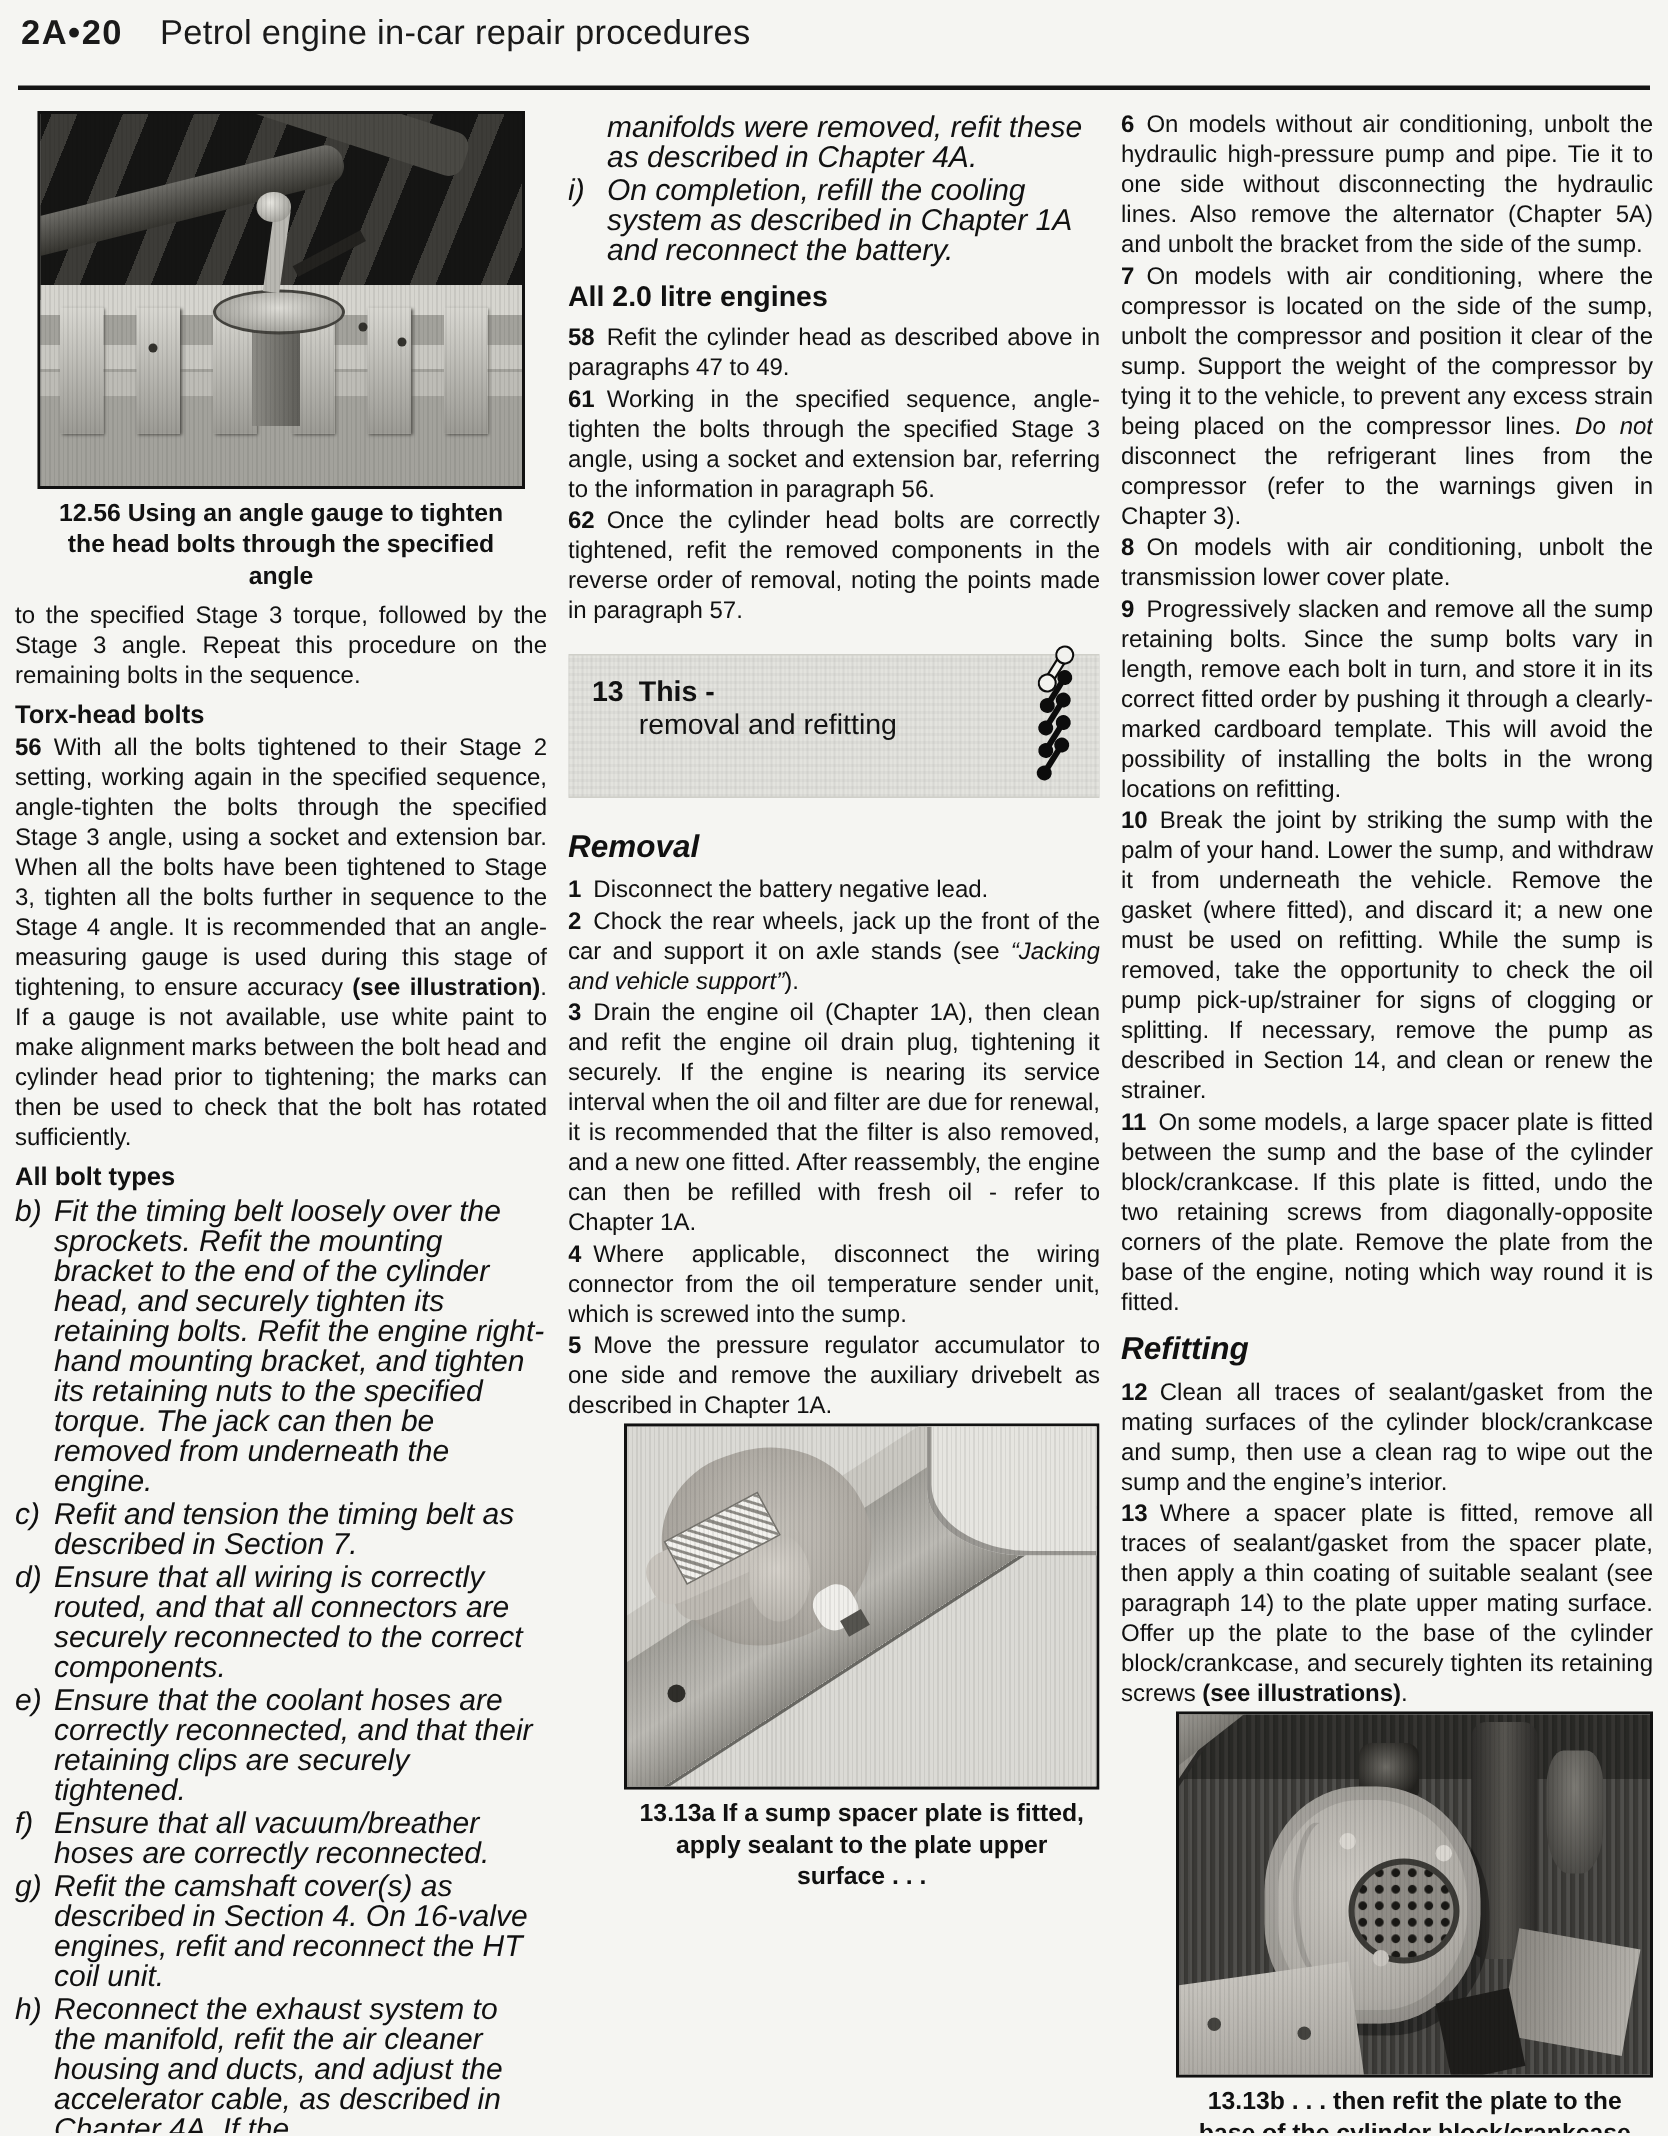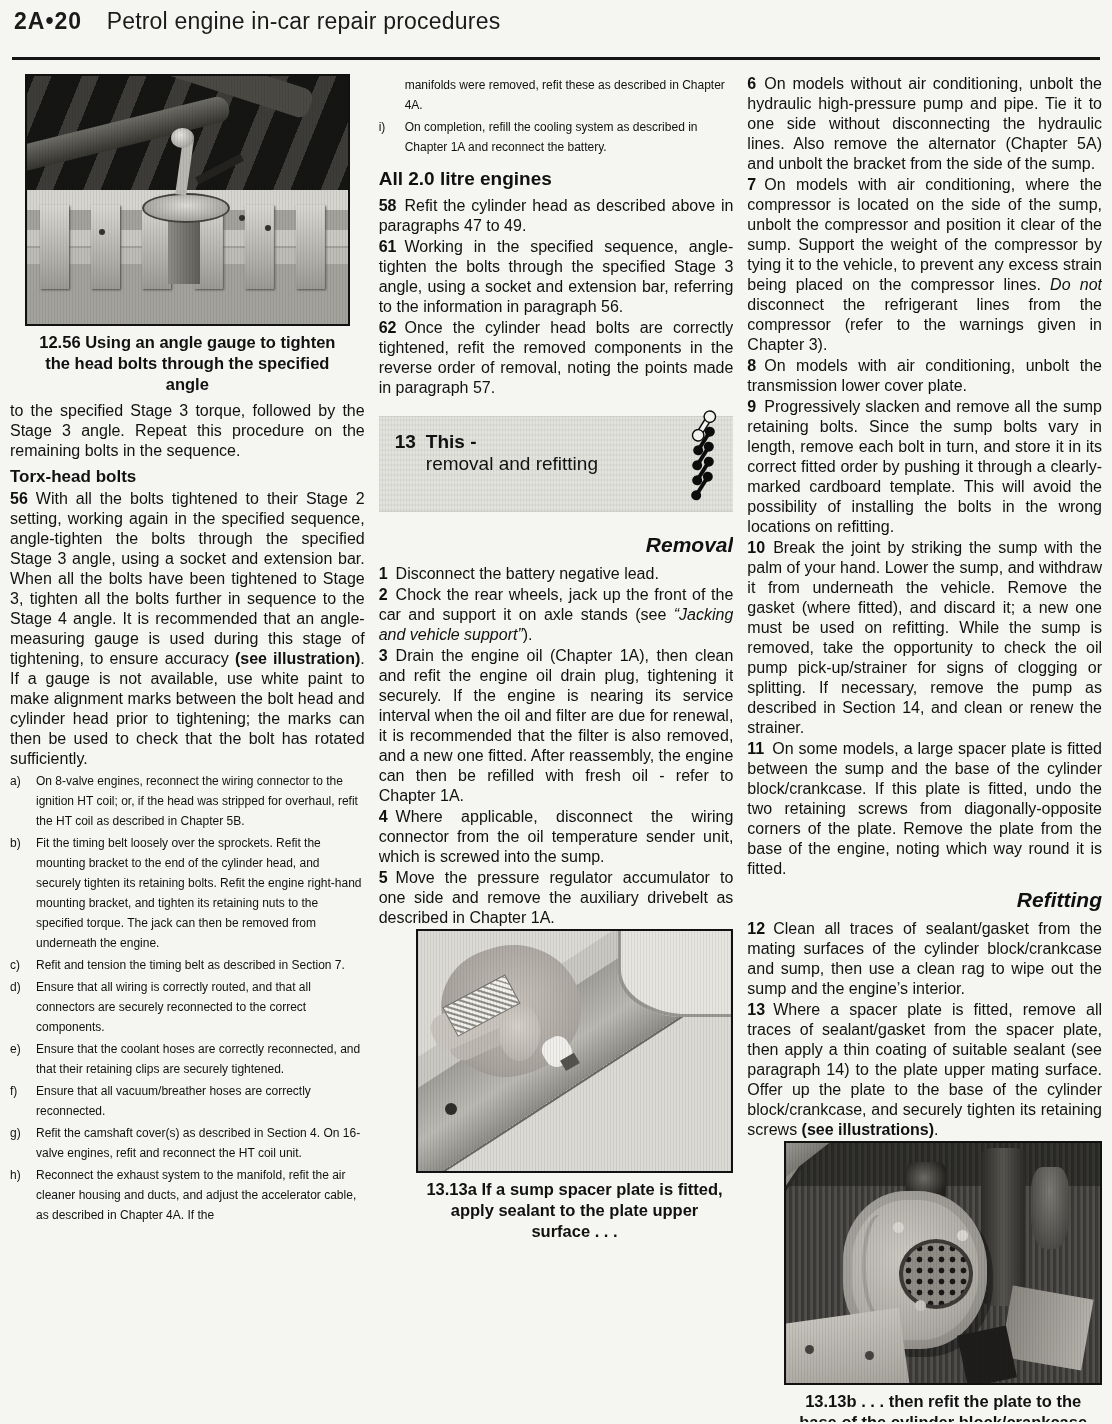--- a/index.html
+++ b/index.html
@@ -8,25 +8,25 @@
   
   .hdr{position:absolute;top:8px;left:14px;right:14px;font-size:23px;letter-spacing:.2px;color:#1a1a1a;}
   .hdr .code{font-weight:700;margin-right:18px;letter-spacing:1px;}
   .rule{position:absolute;top:57px;left:12px;right:12px;height:3px;background:#151515;}
   
   .cols{position:absolute;top:74px;left:10px;right:10px;bottom:2px;display:flex;gap:14px;}
   .col{flex:1 1 0;display:flex;flex-direction:column;overflow:hidden;}
   
   .para{font-size:16px;line-height:20px;text-align:justify;margin:0 0 1px 0;}
   .pnum{font-weight:700;margin-right:8px;}
-  .item{font-size:12px;line-height:20px;padding-left:26px;margin:1px 0;}
+  .item{font-size:20px;line-height:20px;font-style:italic;padding-left:26px;margin:1px 0;}
   .item .lbl{display:inline-block;width:26px;margin-left:-26px;}
   .subhead{font-weight:700;font-size:17px;margin:5px 0 2px;}
   .subhead2{font-weight:700;font-size:19px;margin:10px 0 6px;}
-  .italichead{font-weight:700;font-style:italic;font-size:21px;margin:8px 0 7px;text-align:right;}
+  .italichead{font-weight:700;font-style:italic;font-size:21px;margin:8px 0 7px;}
   .seg-b{font-weight:700;} .seg-i{font-style:italic;}
   
   .sbox{position:relative;margin:18px 0 14px;padding:14px 12px 16px 16px;background:#e3e3de;
         background-image:repeating-linear-gradient(90deg,rgba(0,0,0,.05) 0 1px,rgba(255,255,255,0) 1px 3px),
                          repeating-linear-gradient(0deg,rgba(0,0,0,.03) 0 2px,rgba(255,255,255,0) 2px 5px);
         box-shadow:0 0 0 1px #cfcfc9;min-height:64px;}
   .sbox .srow{display:flex;gap:10px;font-size:19px;}
   .sbox .snum{font-weight:700;}
   .sbox .stitle{font-weight:700;}
   .sbox .ssub{font-weight:400;font-size:19px;}
@@ -76,21 +76,21 @@
             <div class="shape" style="left: 45%; top: 21%; width: 7%; height: 8%; background: radial-gradient(circle at 40% 35%, rgb(232, 231, 225), rgb(138, 137, 131)); border-radius: 50%;"></div>
             <div class="shape" style="left: 52%; top: 36%; width: 16%; height: 8px; background: rgb(35, 34, 31); transform: rotate(-28deg);"></div>
             <div class="shape" style="left: 66%; top: 56%; width: 6px; height: 6px; background: rgb(51, 50, 45); border-radius: 50%; box-shadow: rgb(51, 50, 45) 26px 10px 0px, rgb(51, 50, 45) -140px 14px 0px;"></div>
             <div class="dither"></div>
           </div>
           <figcaption class="caption">12.56  Using an angle gauge to tighten the head bolts through the specified angle</figcaption>
         </figure>
         <p class="para"><span>to the specified Stage 3 torque, followed by the Stage 3 angle. Repeat this procedure on the remaining bolts in the sequence.</span></p>
         <h4 class="subhead" style="margin: 5px 0px 2px;">Torx-head bolts</h4>
         <p class="para"><span class="pnum">56</span><span>With all the bolts tightened to their Stage 2 setting, working again in the specified sequence, angle-tighten the bolts through the specified Stage 3 angle, using a socket and extension bar. When all the bolts have been tightened to Stage 3, tighten all the bolts further in sequence to the Stage 4 angle. It is recommended that an angle-measuring gauge is used during this stage of tightening, to ensure accuracy </span><span class="seg-b ">(see illustration)</span><span>. If a gauge is not available, use white paint to make alignment marks between the bolt head and cylinder head prior to tightening; the marks can then be used to check that the bolt has rotated sufficiently.</span></p>
-        <p class="item"><span class="lbl">a)</span><span>On 8-valve engines, reconnect the wiring connector to the ignition HT coil; or, if the head was stripped for overhaul, refit the HT coil as described in Chapter 5B.</span></p>
+        <h4 class="subhead" style="margin: 5px 0px 2px;">All bolt types</h4>
         <p class="item"><span class="lbl">b)</span><span>Fit the timing belt loosely over the sprockets. Refit the mounting bracket to the end of the cylinder head, and securely tighten its retaining bolts. Refit the engine right-hand mounting bracket, and tighten its retaining nuts to the specified torque. The jack can then be removed from underneath the engine.</span></p>
         <p class="item"><span class="lbl">c)</span><span>Refit and tension the timing belt as described in Section 7.</span></p>
         <p class="item"><span class="lbl">d)</span><span>Ensure that all wiring is correctly routed, and that all connectors are securely reconnected to the correct components.</span></p>
         <p class="item"><span class="lbl">e)</span><span>Ensure that the coolant hoses are correctly reconnected, and that their retaining clips are securely tightened.</span></p>
         <p class="item"><span class="lbl">f)</span><span>Ensure that all vacuum/breather hoses are correctly reconnected.</span></p>
         <p class="item"><span class="lbl">g)</span><span>Refit the camshaft cover(s) as described in Section 4. On 16-valve engines, refit and reconnect the HT coil unit.</span></p>
         <p class="item"><span class="lbl">h)</span><span>Reconnect the exhaust system to the manifold, refit the air cleaner housing and ducts, and adjust the accelerator cable, as described in Chapter 4A. If the</span></p>
       </div>
     <div class="col" id="col-middle">
         <p class="item"><span class="lbl"></span><span>manifolds were removed, refit these as described in Chapter 4A.</span></p>

